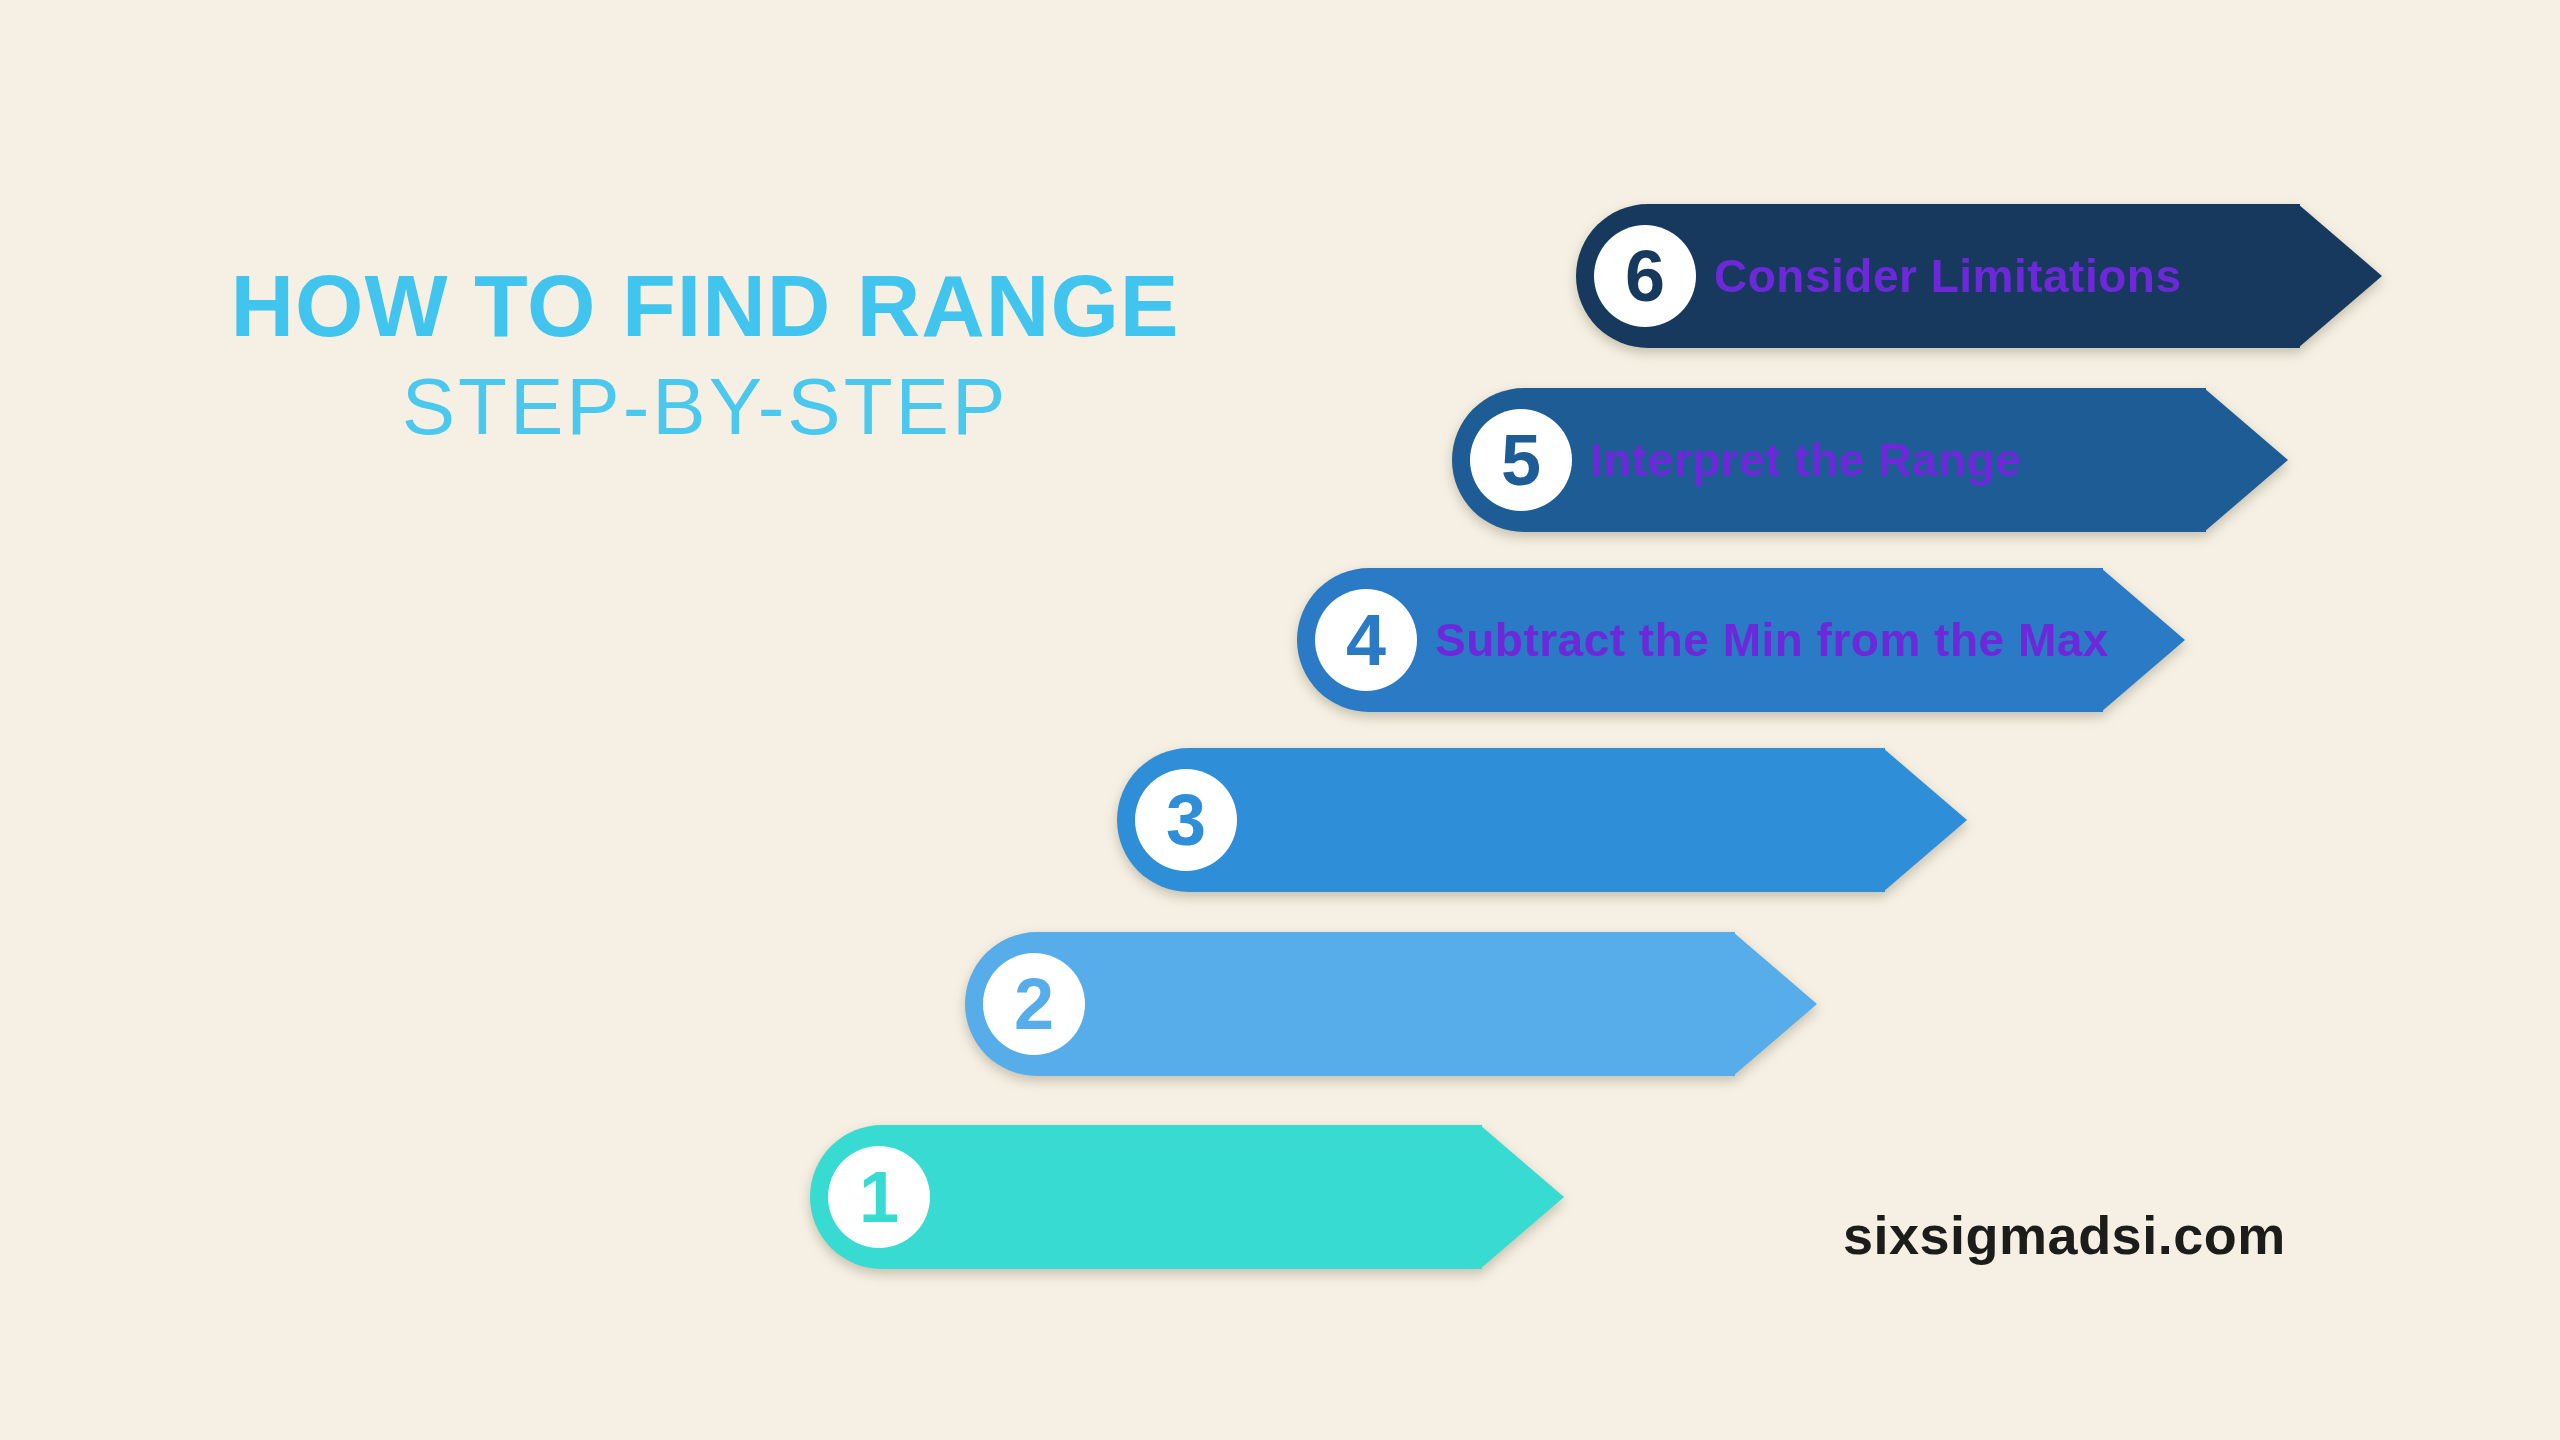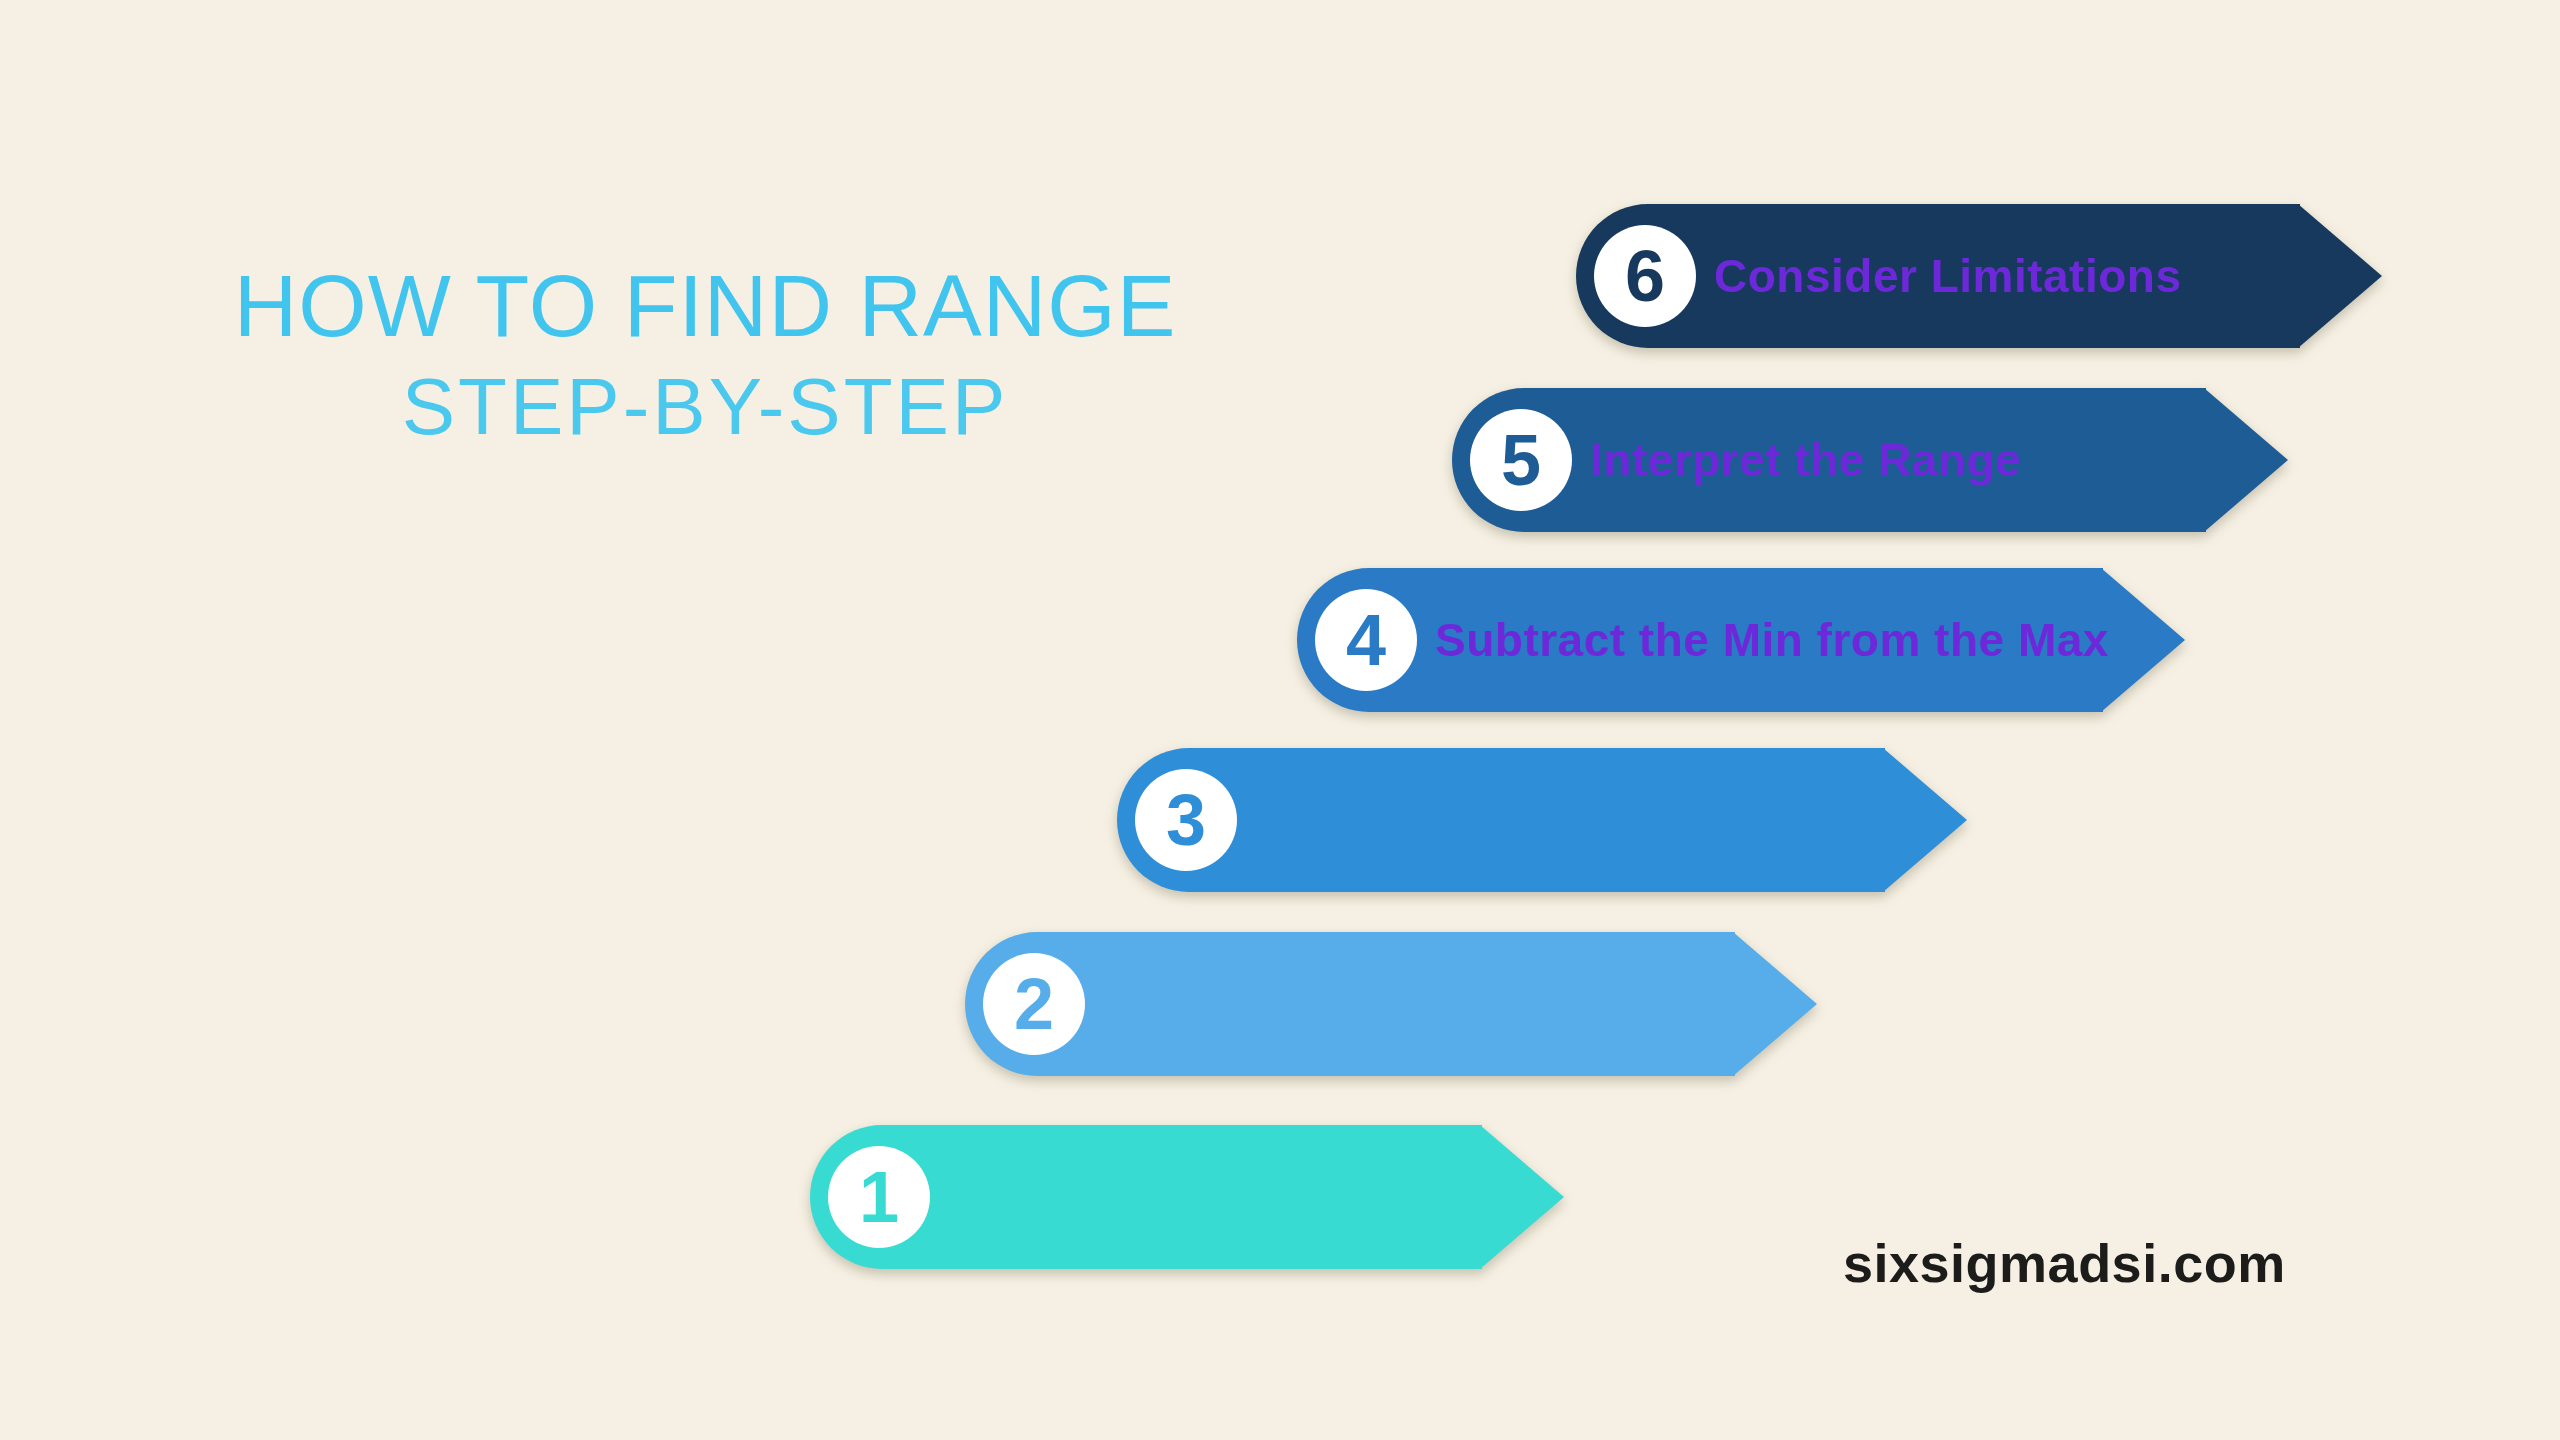--- a/index.html
+++ b/index.html
@@ -18,21 +18,21 @@
   
   .title-block {
     position: absolute;
     left: 150px;
     top: 262px;
     width: 1110px;
     text-align: center;
   }
   .title-line1 {
     font-size: 88px;
-    font-weight: normal;
+    font-weight: bold;
     color: #41c5ee;
     letter-spacing: 1px;
     line-height: 1.0;
   }
   .title-line2 {
     margin-top: 17px;
     font-size: 80px;
     font-weight: 400;
     color: #4ac8ee;
     letter-spacing: 3px;
@@ -113,21 +113,20 @@
 
   
   .website {
     position: absolute;
     left: 1843px;
     top: 1204px;
     font-size: 54px;
     font-weight: bold;
     color: #1c1c1a;
     letter-spacing: 0.5px;
-    margin-top: 28px;
   }
 </style>
 </head>
 <body>
 
 <div class="canvas">
 
   <div class="title-block">
     <div class="title-line1">HOW TO FIND RANGE</div>
     <div class="title-line2">STEP-BY-STEP</div>

